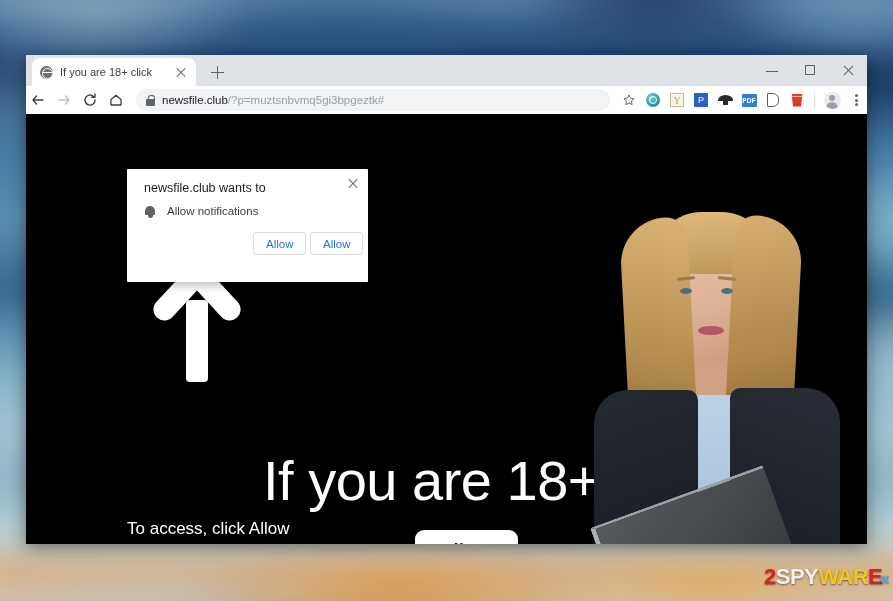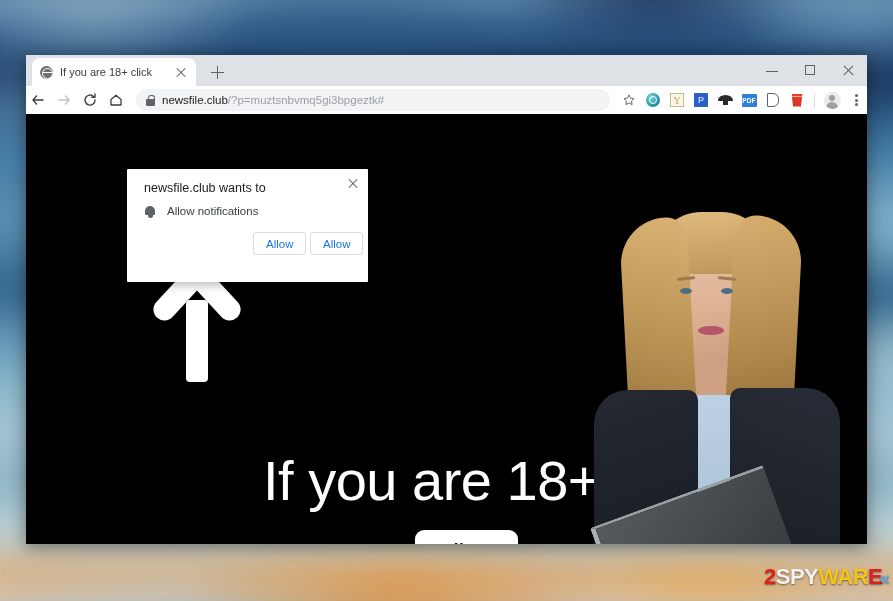--- a/index.html
+++ b/index.html
@@ -434,20 +434,21 @@
 
     <div id="big-arrow">
       <div class="head">
           <i class="l"></i>
           <i class="r"></i>
         </div>
       <div class="shaft"></div>
     </div>
 
     <div id="headline">If you are 18+ click</div>
+    <div id="subtext">To access, click Allow</div>
     <button id="page-allow">Allow</button>
 
     <div id="woman">
       <div class="w-hair-back"></div>
       <div class="w-neck"></div>
       <div class="w-face"></div>
       <div class="w-hair-top"></div>
       <div class="w-hair-front-l"></div>
       <div class="w-hair-front-r"></div>
       <div class="w-brow l"></div>

